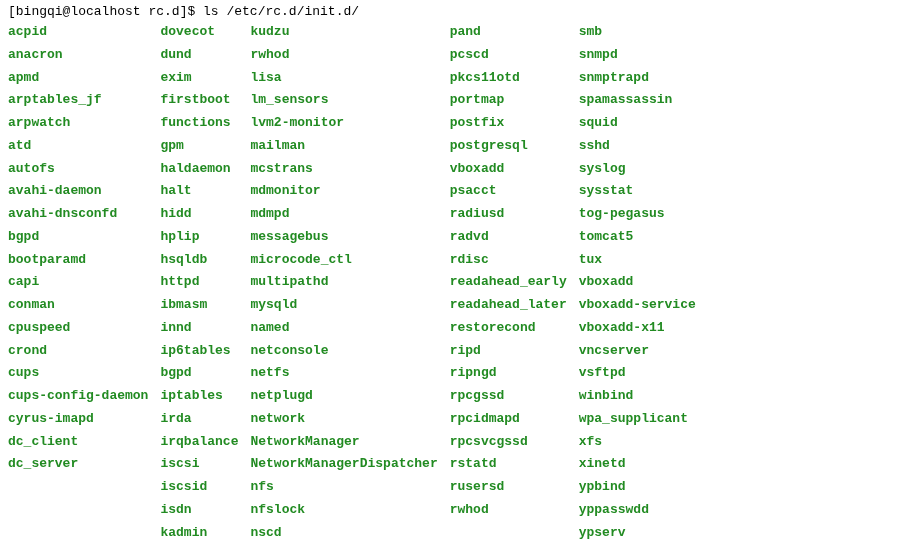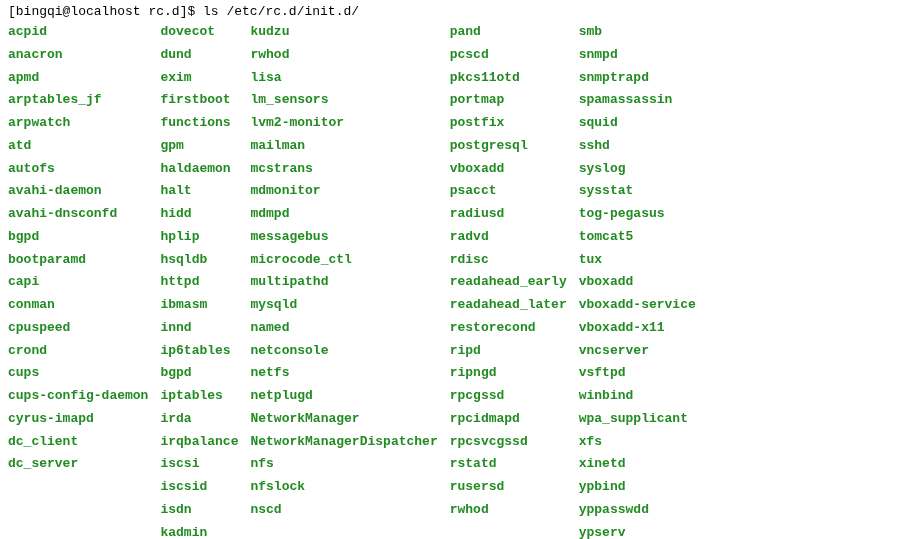--- a/index.html
+++ b/index.html
@@ -106,20 +106,21 @@
       <span class="entry">mdmonitor</span>
       <span class="entry">mdmpd</span>
       <span class="entry">messagebus</span>
       <span class="entry">microcode_ctl</span>
       <span class="entry">multipathd</span>
       <span class="entry">mysqld</span>
       <span class="entry">named</span>
       <span class="entry">netconsole</span>
       <span class="entry">netfs</span>
       <span class="entry">netplugd</span>
+      <span class="entry">network</span>
       <span class="entry">NetworkManager</span>
       <span class="entry">NetworkManagerDispatcher</span>
       <span class="entry">nfs</span>
       <span class="entry">nfslock</span>
       <span class="entry">nscd</span>
     </div>
   <div class="col">
       <span class="entry">pand</span>
       <span class="entry">pcscd</span>
       <span class="entry">pkcs11otd</span>

